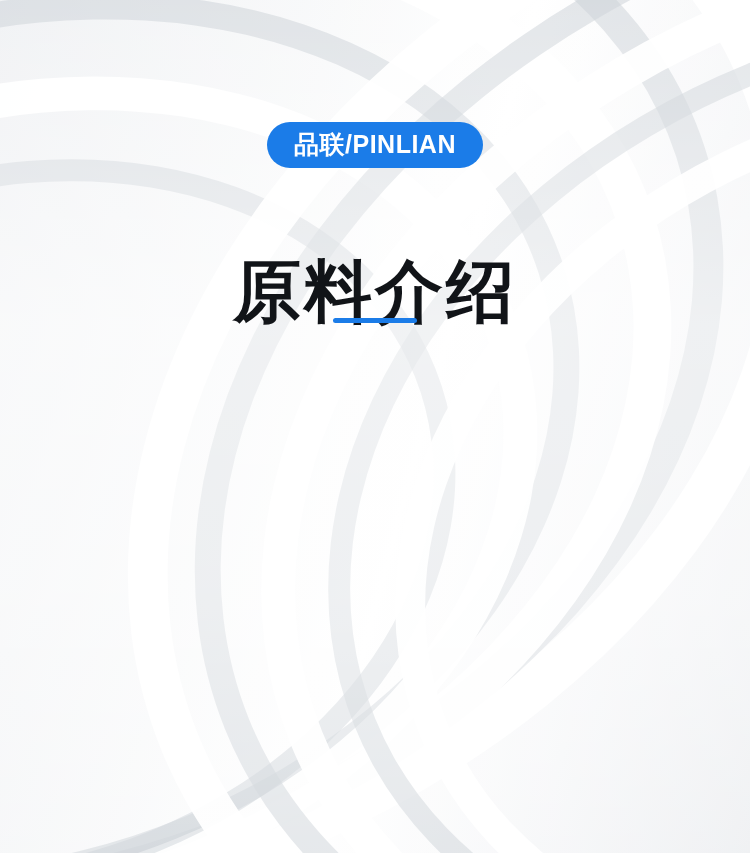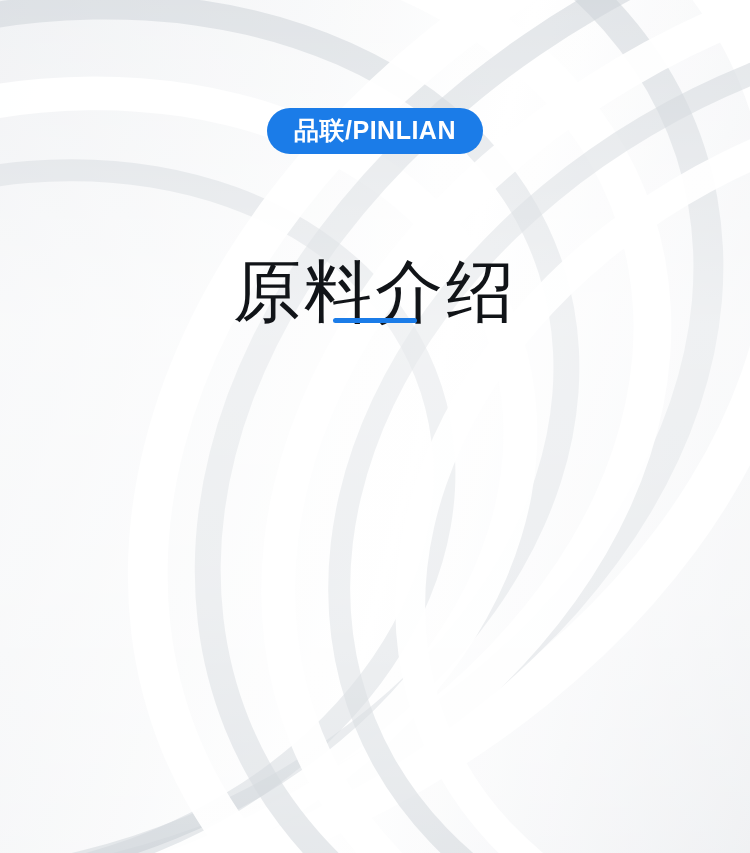--- a/index.html
+++ b/index.html
@@ -56,21 +56,21 @@
 
   .content {
     position: relative;
     z-index: 2;
     width: 750px;
     height: 853px;
   }
 
   .badge-row {
     position: absolute;
-    top: 108px;
+    top: 122px;
     left: 0;
     width: 750px;
     text-align: center;
   }
   .badge {
     display: inline-block;
     background: #1b7ce8;
     color: #ffffff;
     font-size: 25px;
     font-weight: bold;
@@ -80,21 +80,21 @@
     line-height: 1.05;
   }
 
   .title {
     position: absolute;
     top: 208px;
     left: 0;
     width: 750px;
     text-align: center;
     font-size: 68px;
-    font-weight: normal;
+    font-weight: bold;
     color: #111418;
     letter-spacing: 3px;
     line-height: 1.1;
   }
 
   .underline {
     position: absolute;
     top: 318px;
     left: 50%;
     transform: translateX(-50%);

